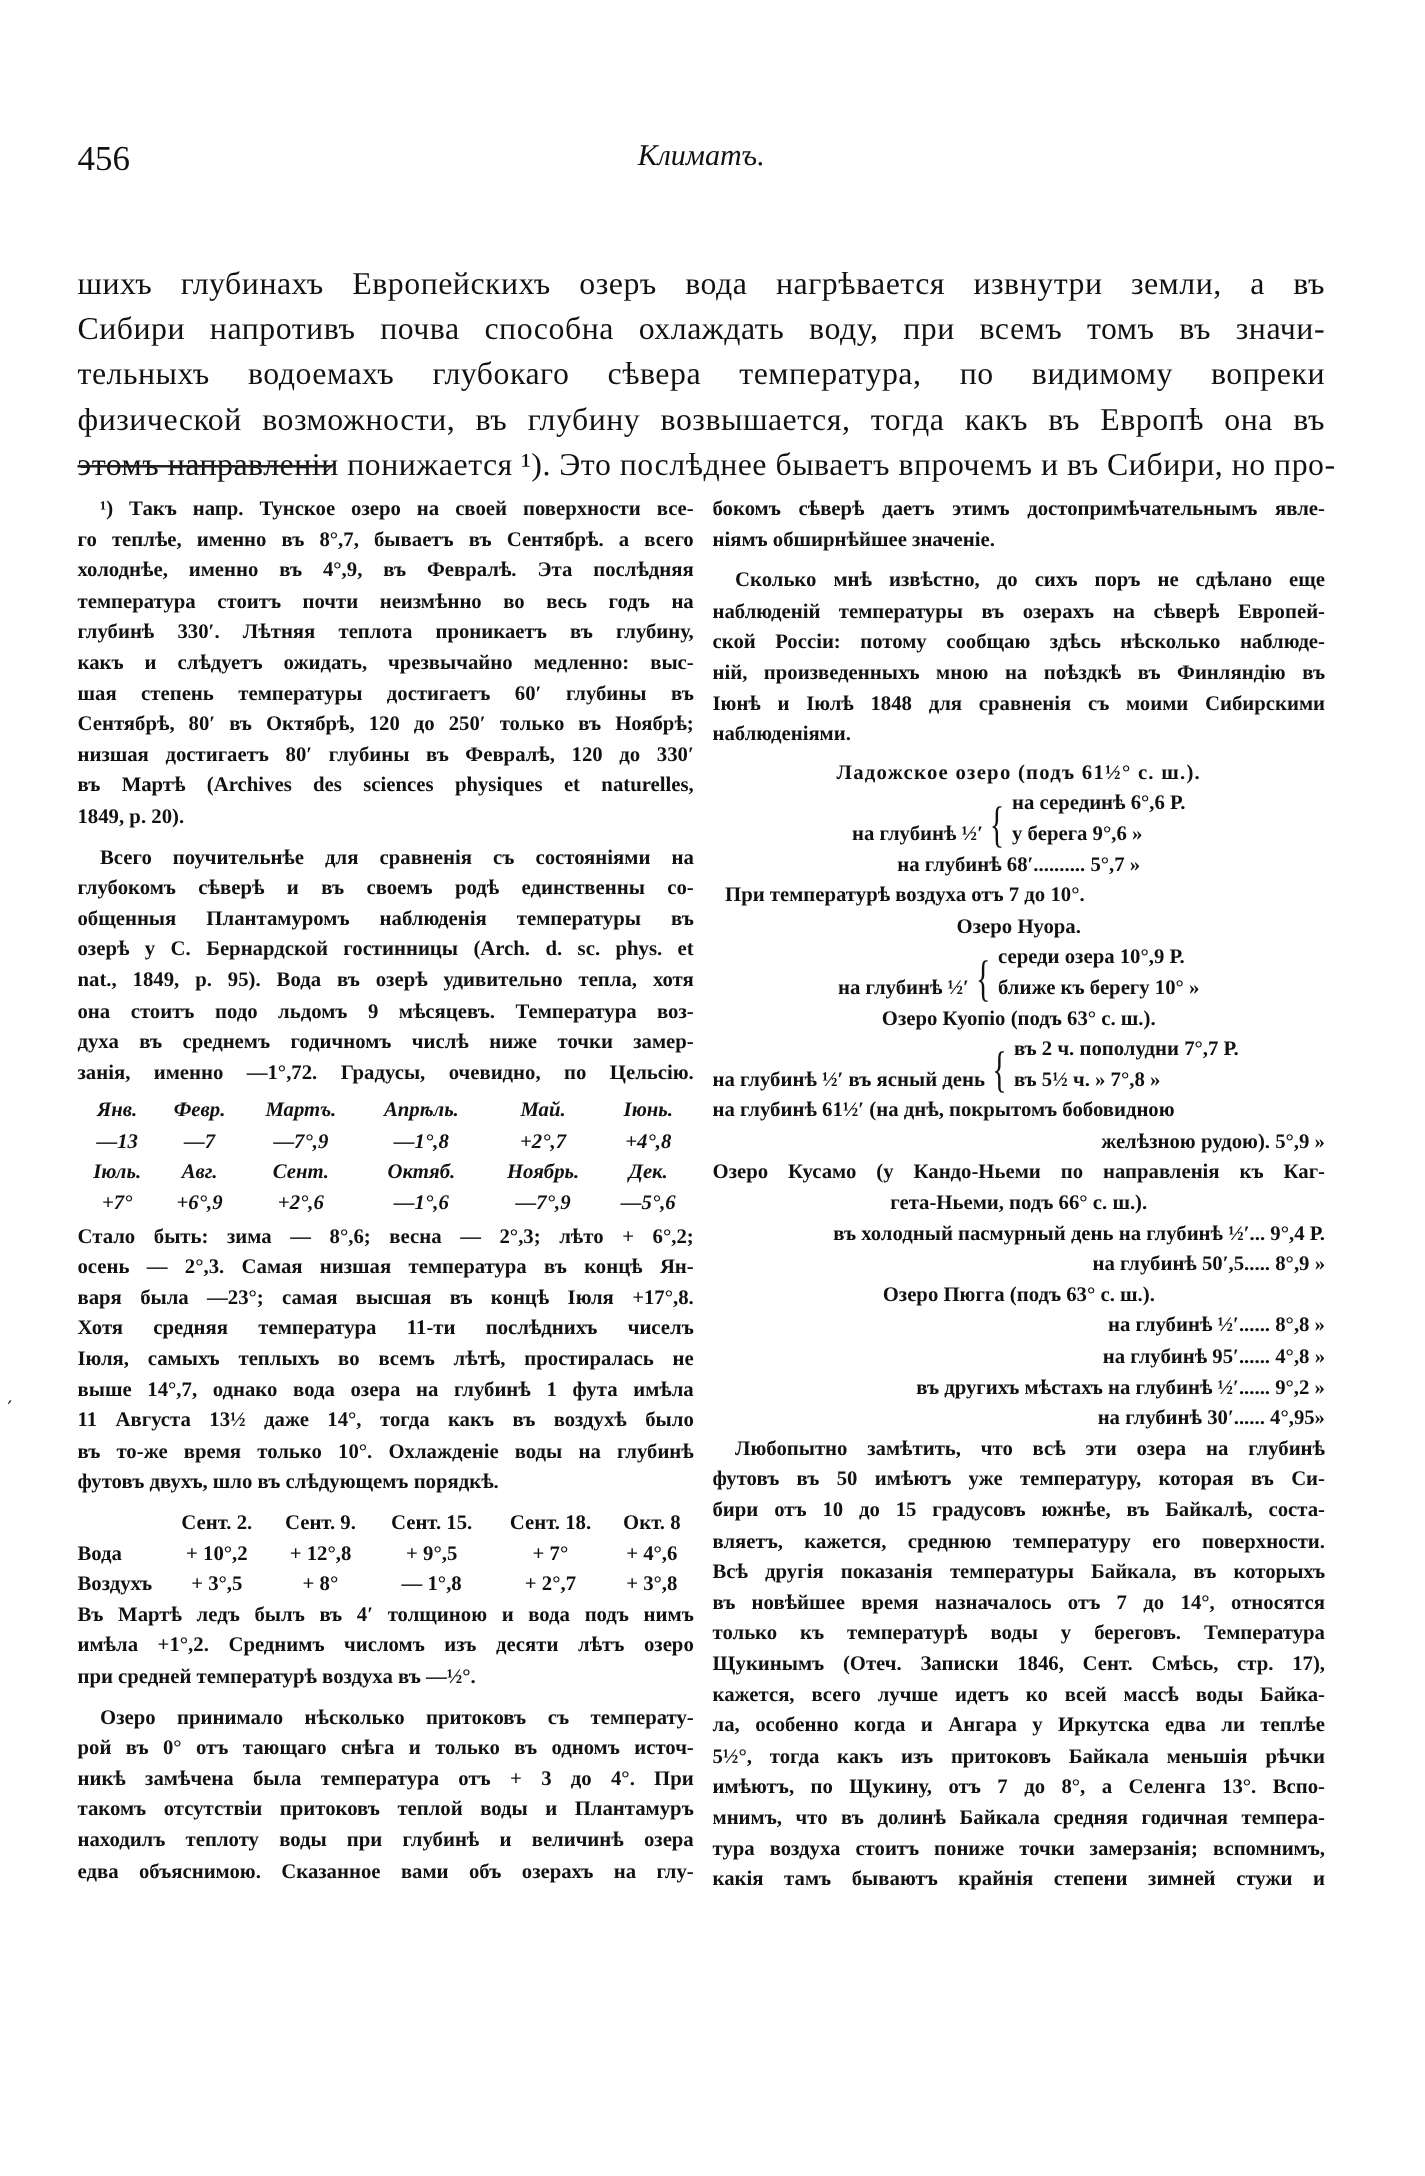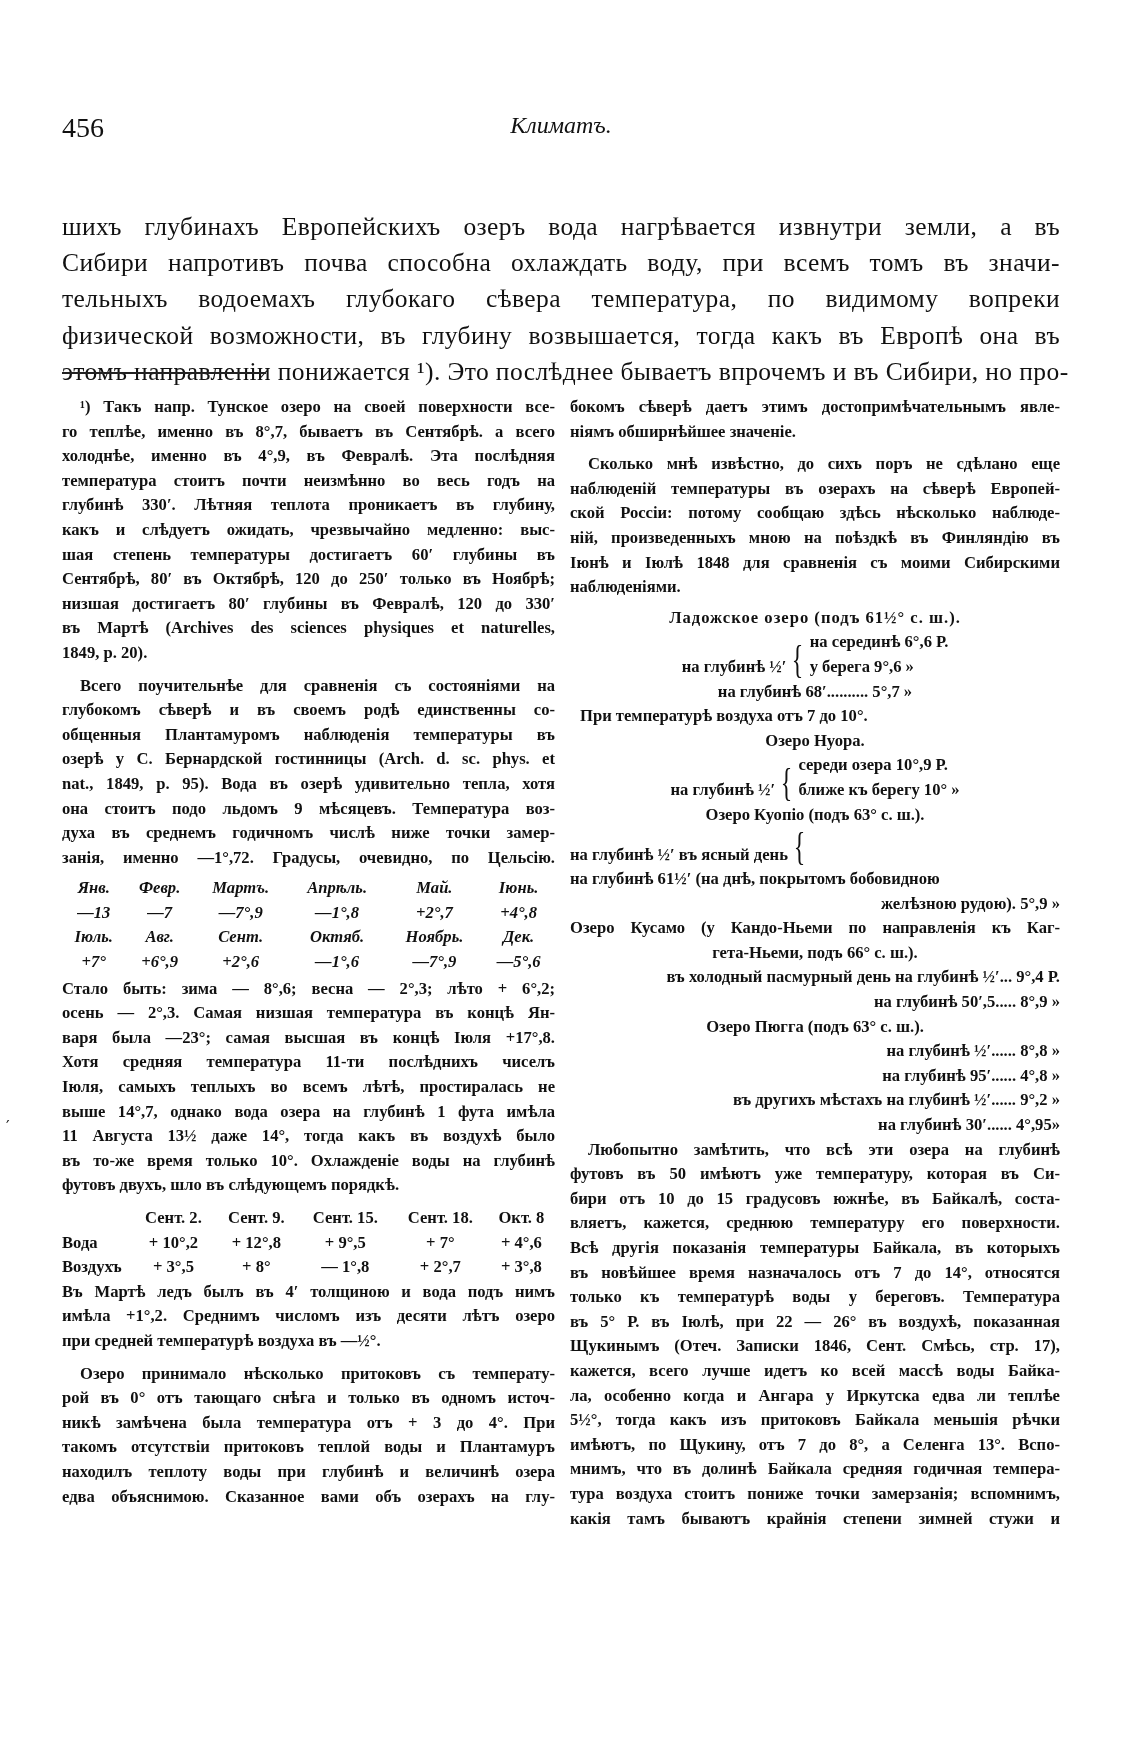--- a/index.html
+++ b/index.html
@@ -214,20 +214,24 @@
           <span>ближе къ берегу 10°      »</span>
         </span>
       </div>
     </div>
 
     <div>
       <span class="c">Озеро Куопіо (подъ 63° с. ш.).</span>
       <div class="brace-block" style="justify-content:flex-start;">
         <span>на глубинѣ ½′ въ ясный день</span>
         <span class="brace">{</span>
+        <span class="brace-lines">
+          <span>въ 2 ч. пополудни 7°,7 Р.</span>
+          <span>въ 5½ ч.      »        7°,8 »</span>
+        </span>
       </div>
       <span class="jl last">на глубинѣ 61½′ (на днѣ, покрытомъ бобовидною</span>
       <span class="r">желѣзною рудою). 5°,9 »</span>
     </div>
 
     <div>
       <span class="jl">Озеро Кусамо (у Кандо-Ньеми по направленія къ Каг-</span>
       <span class="c">гета-Ньеми, подъ 66° с. ш.).</span>
       <span class="r">въ холодный пасмурный день на глубинѣ ½′... 9°,4 Р.</span>
       <span class="r">на глубинѣ 50′,5..... 8°,9 »</span>
@@ -242,21 +246,20 @@
     </div>
 
     <div class="p">
       <span class="jl ind">Любопытно замѣтить, что всѣ эти озера на глубинѣ</span>
       <span class="jl">футовъ въ 50 имѣютъ уже температуру, которая въ Си-</span>
       <span class="jl">бири отъ 10 до 15 градусовъ южнѣе, въ Байкалѣ, соста-</span>
       <span class="jl">вляетъ, кажется, среднюю температуру его поверхности.</span>
       <span class="jl">Всѣ другія показанія температуры Байкала, въ которыхъ</span>
       <span class="jl">въ новѣйшее время назначалось отъ 7 до 14°, относятся</span>
       <span class="jl">только къ температурѣ воды у береговъ. Температура</span>
-      <span class="jl">въ 5° Р. въ Іюлѣ, при 22 — 26° въ воздухѣ, показанная</span>
       <span class="jl">Щукинымъ (Отеч. Записки 1846, Сент. Смѣсь, стр. 17),</span>
       <span class="jl">кажется, всего лучше идетъ ко всей массѣ воды Байка-</span>
       <span class="jl">ла, особенно когда и Ангара у Иркутска едва ли теплѣе</span>
       <span class="jl">5½°, тогда какъ изъ притоковъ Байкала меньшія рѣчки</span>
       <span class="jl">имѣютъ, по Щукину, отъ 7 до 8°, а Селенга 13°. Вспо-</span>
       <span class="jl">мнимъ, что въ долинѣ Байкала средняя годичная темпера-</span>
       <span class="jl">тура воздуха стоитъ пониже точки замерзанія; вспомнимъ,</span>
       <span class="jl">какія тамъ бываютъ крайнія степени зимней стужи и</span>
     </div>
   </div>

